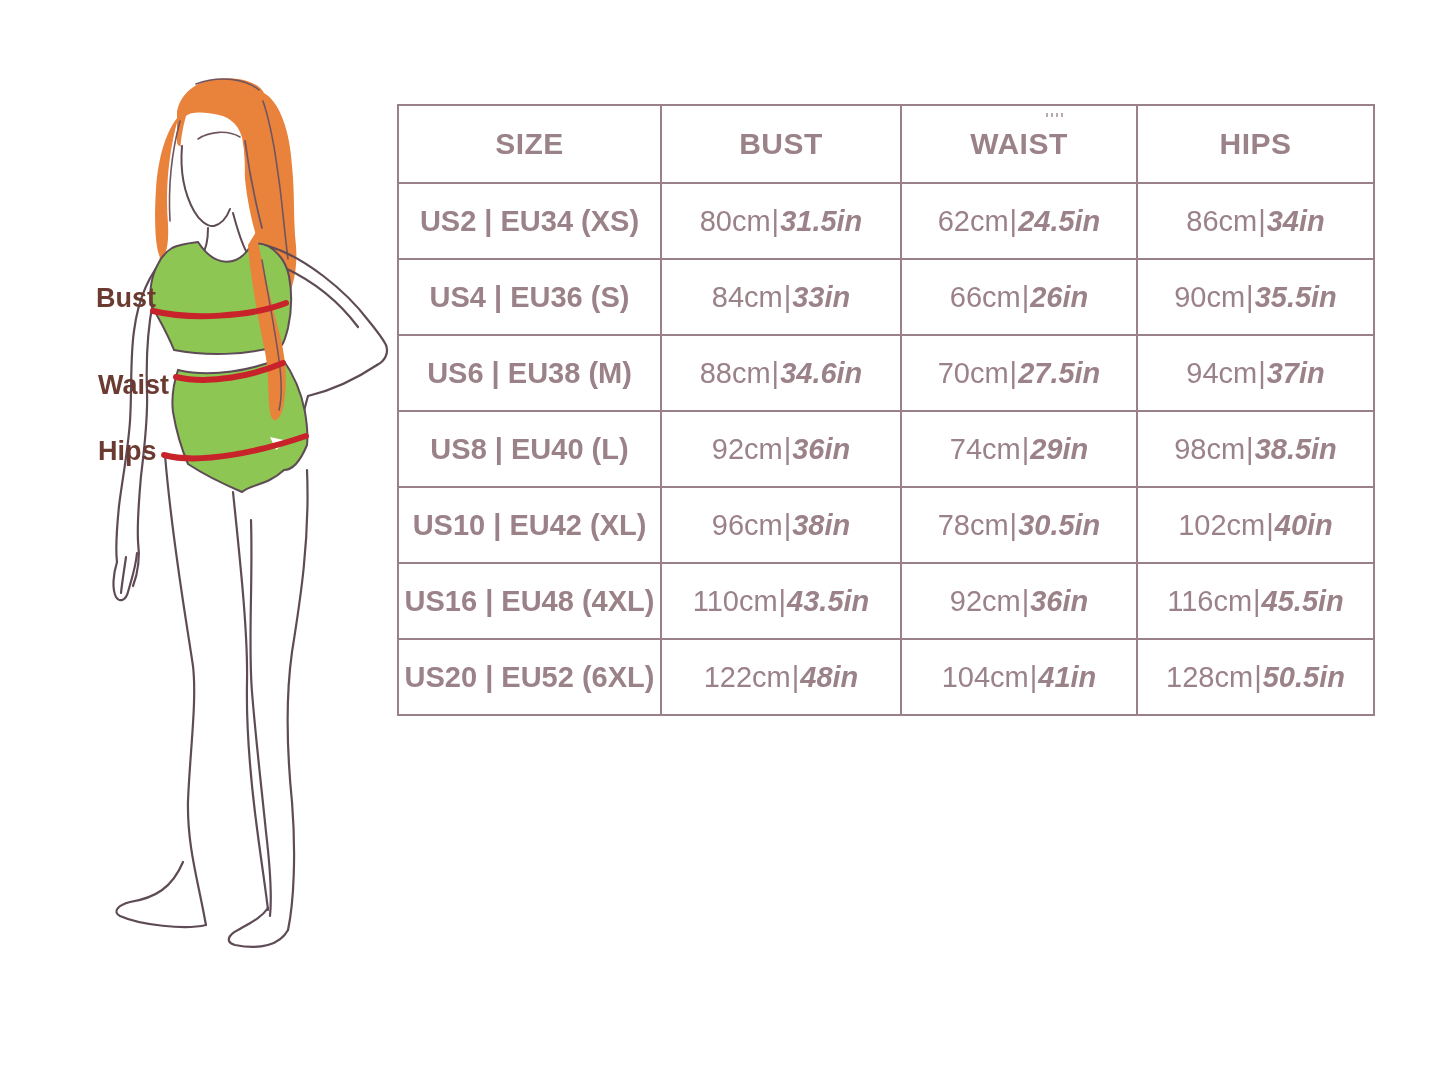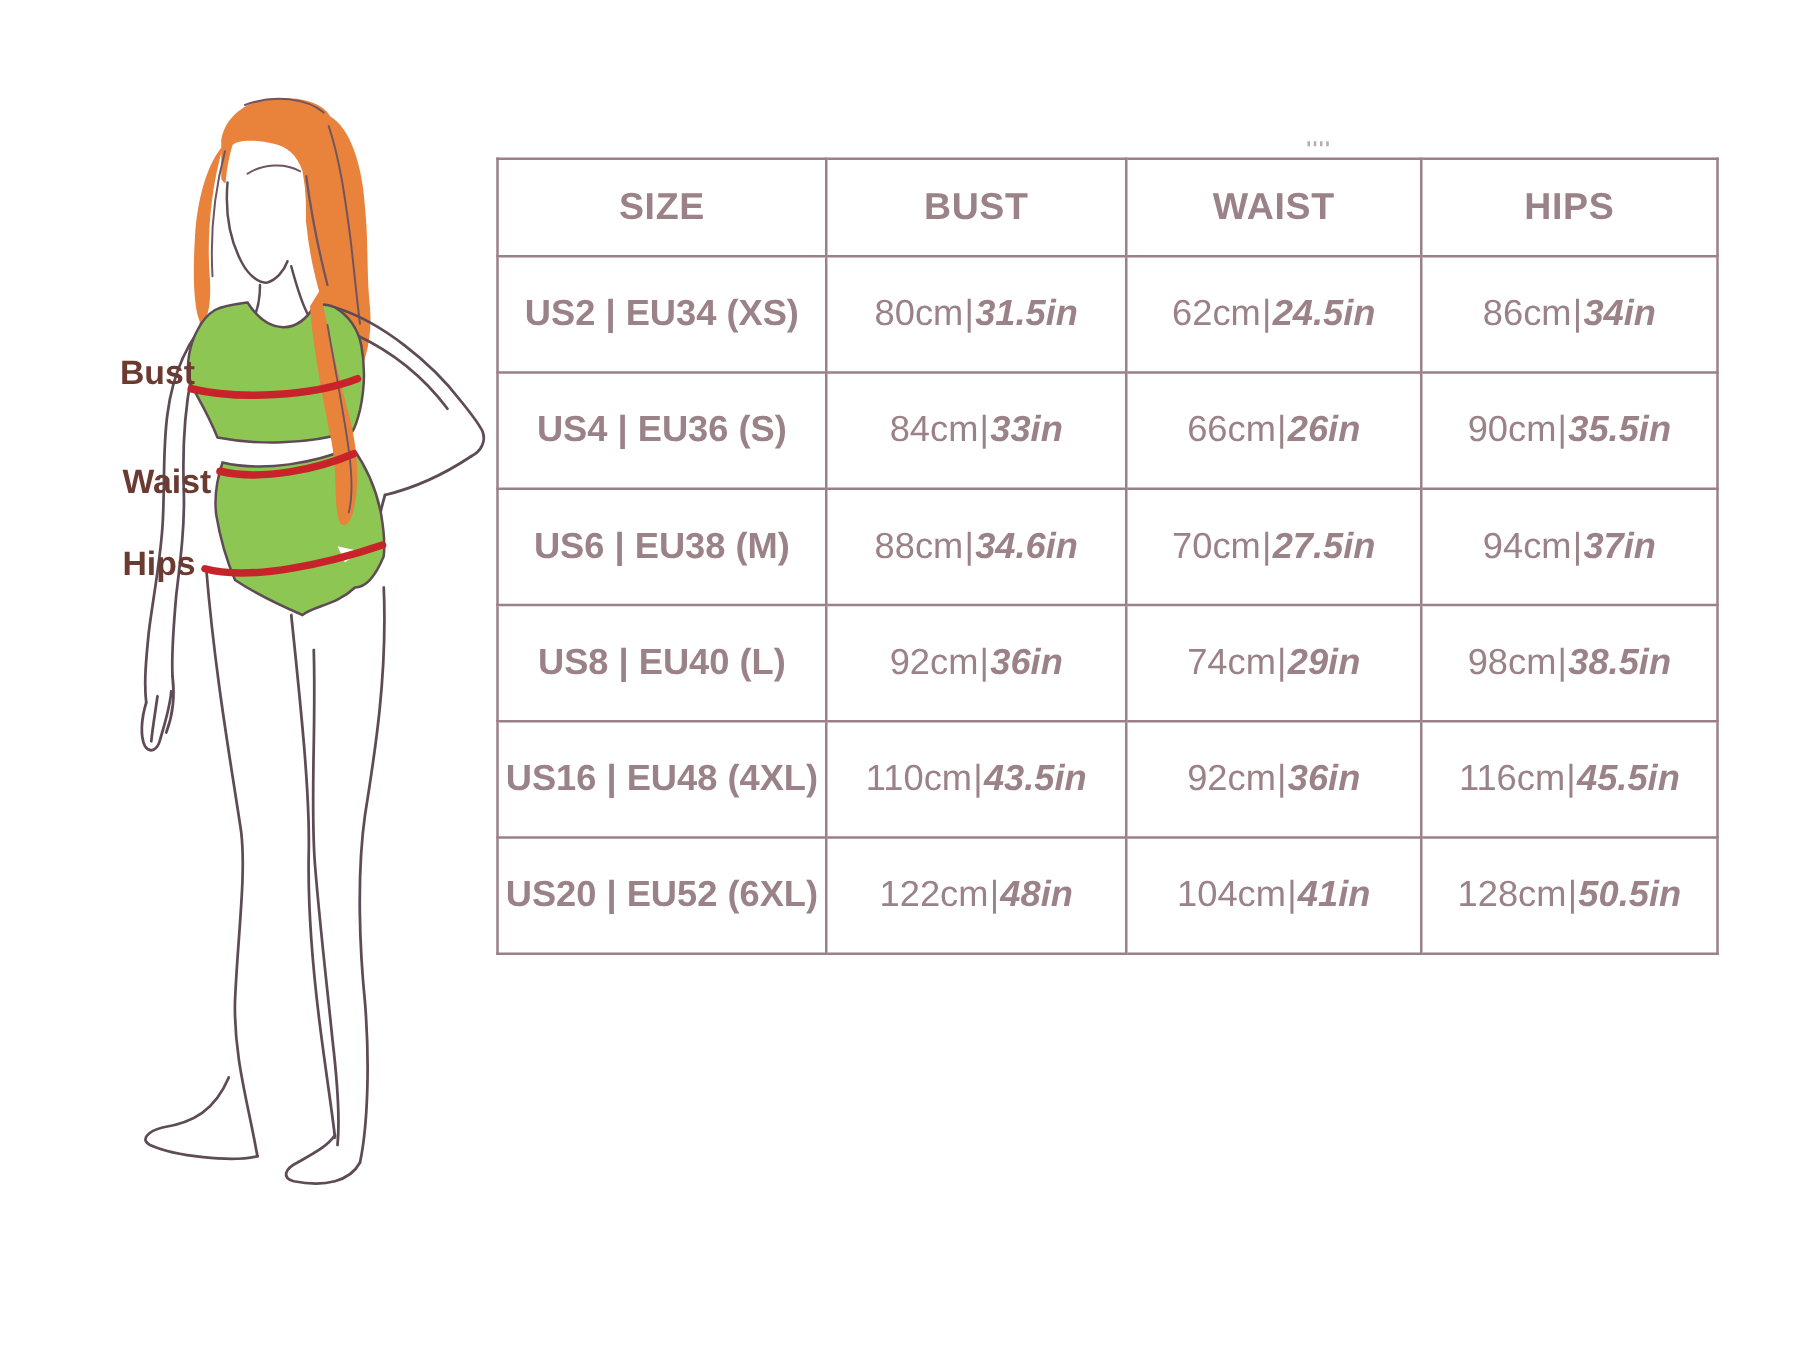--- a/index.html
+++ b/index.html
@@ -5,30 +5,30 @@
   html,body{margin:0;padding:0;background:#ffffff;}
   .canvas{
     position:relative;width:1445px;height:1084px;background:#ffffff;
     font-family:"Liberation Sans", sans-serif;overflow:hidden;
   }
   
   .figure-svg{position:absolute;left:55px;top:50px;width:345px;height:940px;}
   .measure-label{font-family:"Liberation Sans",sans-serif;font-weight:bold;font-size:27px;fill:#6b3a31;}
   
   .size-table{
-    position:absolute;left:397px;top:126px;width:976px;
+    position:absolute;left:397px;top:104px;width:976px;
     border-collapse:collapse;table-layout:fixed;
     color:#9b8289;
   }
   .size-table th,.size-table td{
     border:2.5px solid #9a8088;text-align:center;vertical-align:middle;
     padding:0;overflow:hidden;white-space:nowrap;
   }
   .size-table thead tr{height:78px;}
-  .size-table tbody tr{height:93px;}
+  .size-table tbody tr{height:76px;}
   .size-table th{font-size:30px;font-weight:bold;letter-spacing:0.5px;}
   .size-table td{font-size:29px;}
   td.size-cell{font-weight:bold;}
   .cm{font-weight:400;text-align:center;}
   .sep{font-weight:400;padding:0 1px;}
   .in{font-weight:bold;font-style:italic;}
   
   .border-artifact{
     position:absolute;left:1036px;top:112px;width:36px;height:10px;
     background:#ffffff;display:flex;align-items:flex-start;justify-content:center;gap:3px;
@@ -145,20 +145,26 @@
           <td><span class="cm">70cm</span><span class="sep">|</span><span class="in">27.5in</span></td>
           <td><span class="cm">94cm</span><span class="sep">|</span><span class="in">37in</span></td>
         </tr>
         <tr>
           <td class="size-cell">US8 | EU40 (L)</td>
           <td><span class="cm">92cm</span><span class="sep">|</span><span class="in">36in</span></td>
           <td><span class="cm">74cm</span><span class="sep">|</span><span class="in">29in</span></td>
           <td><span class="cm">98cm</span><span class="sep">|</span><span class="in">38.5in</span></td>
         </tr>
         <tr>
+          <td class="size-cell">US10 | EU42  (XL)</td>
+          <td><span class="cm">96cm</span><span class="sep">|</span><span class="in">38in</span></td>
+          <td><span class="cm">78cm</span><span class="sep">|</span><span class="in">30.5in</span></td>
+          <td><span class="cm">102cm</span><span class="sep">|</span><span class="in">40in</span></td>
+        </tr>
+        <tr>
           <td class="size-cell">US16 | EU48 (4XL)</td>
           <td><span class="cm">110cm</span><span class="sep">|</span><span class="in">43.5in</span></td>
           <td><span class="cm">92cm</span><span class="sep">|</span><span class="in">36in</span></td>
           <td><span class="cm">116cm</span><span class="sep">|</span><span class="in">45.5in</span></td>
         </tr>
         <tr>
           <td class="size-cell">US20 | EU52 (6XL)</td>
           <td><span class="cm">122cm</span><span class="sep">|</span><span class="in">48in</span></td>
           <td><span class="cm">104cm</span><span class="sep">|</span><span class="in">41in</span></td>
           <td><span class="cm">128cm</span><span class="sep">|</span><span class="in">50.5in</span></td>

